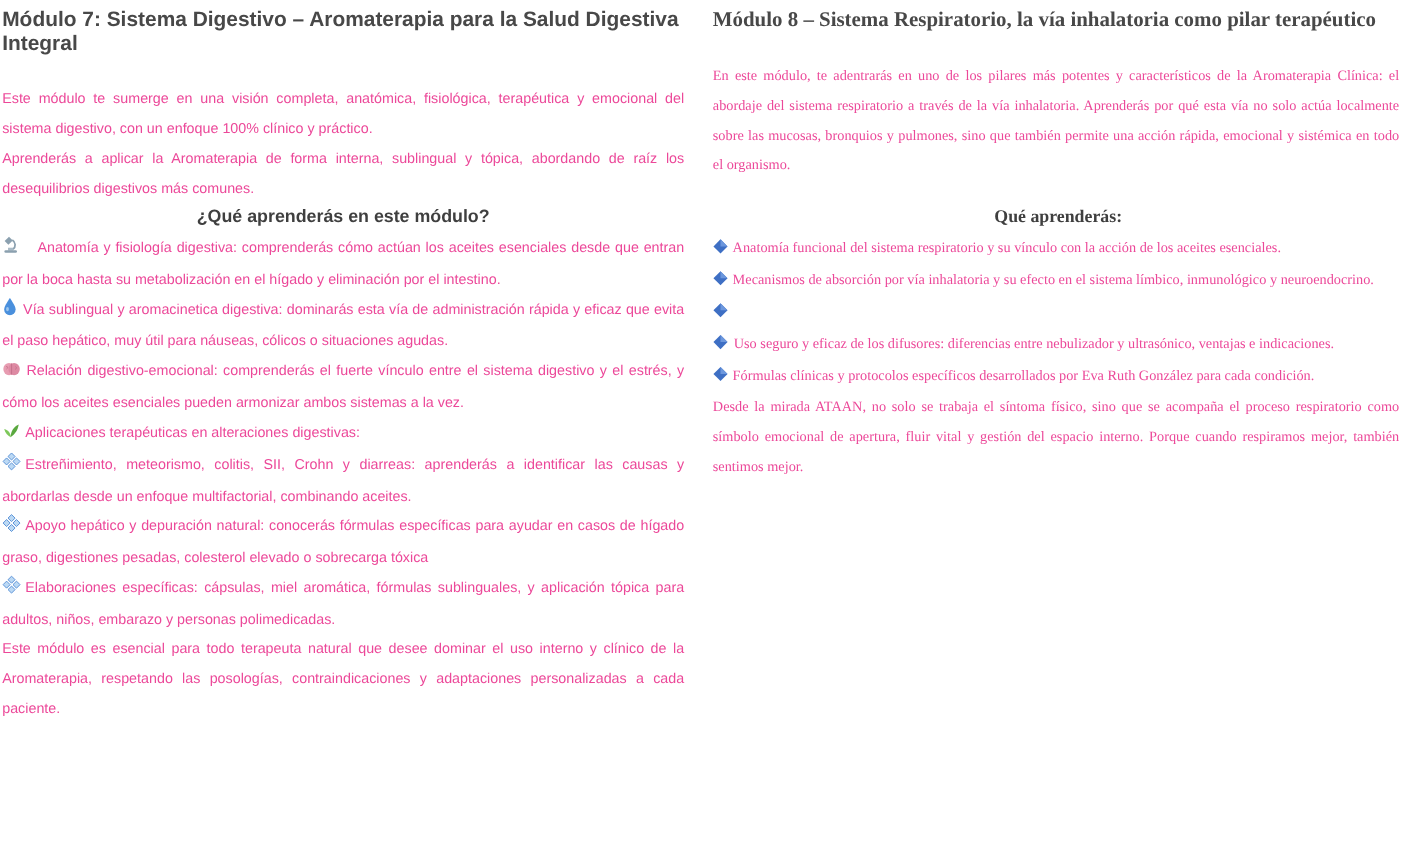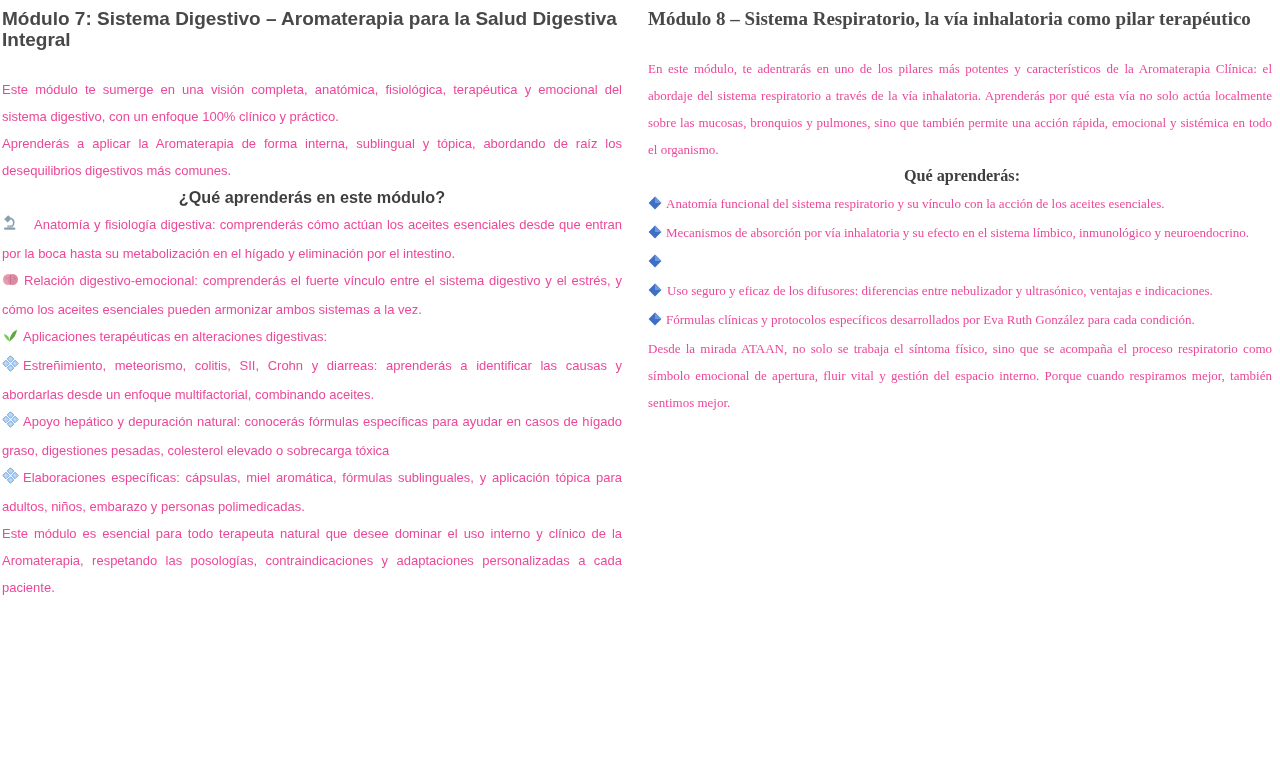--- a/index.html
+++ b/index.html
@@ -43,21 +43,21 @@
     color: #ec4899;
   }
   p.section-heading {
     margin: 0;
     font-size: 16.2px;
     line-height: 27px;
     font-weight: bold;
     color: #3f3f3f;
     text-align: center;
   }
-  .col.right p.section-heading { padding-left: 4px; }
+  .col.right p.section-heading { padding-left: 4px; margin-top: 21px; }
   .icon {
     display: inline-block;
     vertical-align: -2px;
     margin-right: 5px;
   }
   .icon.wide { margin-right: 15px; }
   .icon.tight { margin-right: 4px; }
 </style>
 </head>
 <body>
@@ -72,20 +72,24 @@
 
     <p class="section-heading">¿Qué aprenderás en este módulo?</p>
 
     <p class="body-text"><span class="icon wide"><svg width="17" height="17" viewBox="0 0 17 17">
             <path d="M6.2 1.2 L9.6 4.6 L5.6 8.6 L2.2 5.2 Z" fill="#8ba0af"></path>
             <path d="M9.2 4.2 C12.4 6.2 12.6 10.4 9.8 12.6" stroke="#8ba0af" stroke-width="1.6" fill="none"></path>
             <rect x="5.3" y="11.2" width="4.6" height="2.6" fill="#a9bac6"></rect>
             <rect x="2" y="13.6" width="11.4" height="2.2" rx="1.1" fill="#8ba0af"></rect>
           </svg></span><span>Anatomía y fisiología digestiva: comprenderás cómo actúan los aceites esenciales desde que entran por la boca hasta su metabolización en el hígado y eliminación por el intestino.</span></p>
 
+    <p class="body-text"><span class="icon"><svg width="14" height="17" viewBox="0 0 14 17">
+            <path d="M7 1 C7 1 1.8 8.2 1.8 11.3 a5.2 5.2 0 0 0 10.4 0 C12.2 8.2 7 1 7 1 Z" fill="#4a90dd"></path>
+            <ellipse cx="4.8" cy="11" rx="1.3" ry="2" fill="#9cc6ef"></ellipse>
+          </svg></span><span>Vía sublingual y aromacinetica digestiva: dominarás esta vía de administración rápida y eficaz que evita el paso hepático, muy útil para náuseas, cólicos o situaciones agudas.</span></p>
 
     <p class="body-text"><span class="icon"><svg width="17" height="15" viewBox="0 0 17 15">
             <ellipse cx="6.2" cy="7.5" rx="5.2" ry="5.6" fill="#e79cb1"></ellipse>
             <ellipse cx="10.8" cy="7.5" rx="5.2" ry="5.6" fill="#dd8aa3"></ellipse>
             <path d="M8.5 2.5 V12.5" stroke="#c7738d" stroke-width="1"></path>
             <path d="M3.5 5.5 C5 4.5 5.5 6.5 4 7.5 M12 5 C13.5 5.8 13 7.5 11.8 7.8" stroke="#c7738d" stroke-width="0.9" fill="none"></path>
           </svg></span><span>Relación digestivo-emocional: comprenderás el fuerte vínculo entre el sistema digestivo y el estrés, y cómo los aceites esenciales pueden armonizar ambos sistemas a la vez.</span></p>
 
     <p class="body-text"><span class="icon"><svg width="16" height="16" viewBox="0 0 16 16">
             <path d="M7.5 14.5 C7.8 9.5 10 5 15 2.8 C14.2 8 11.8 11.5 7.5 14.5 Z" fill="#5aa83f"></path>

